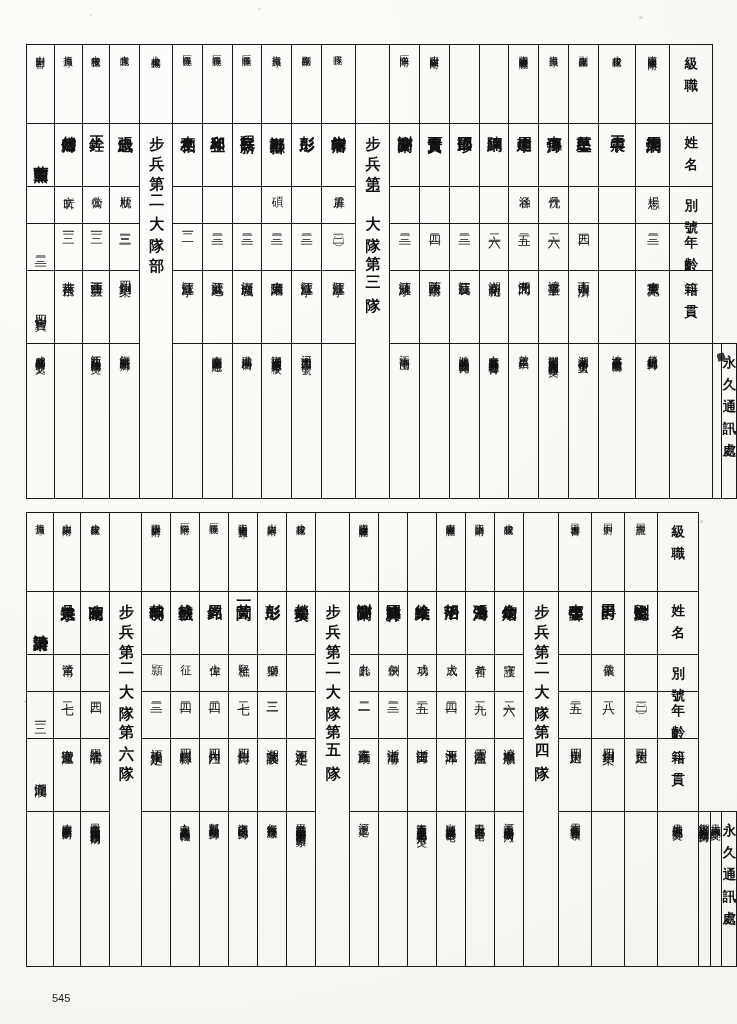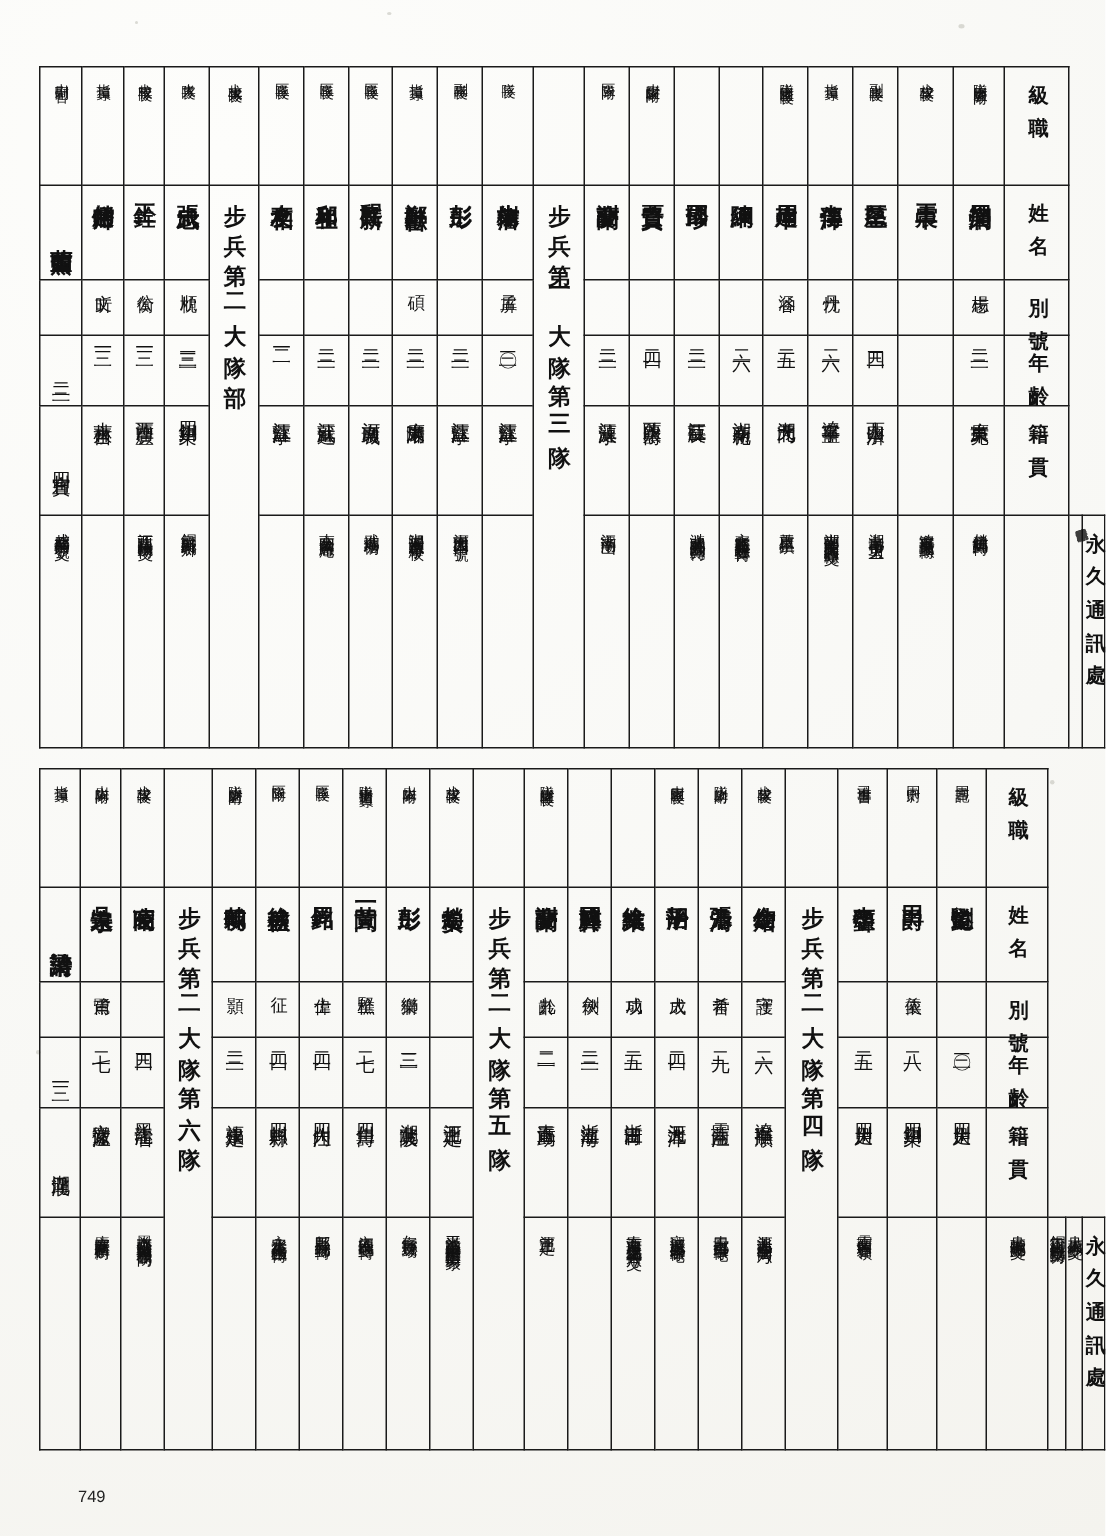--- a/index.html
+++ b/index.html
@@ -1422,14 +1422,14 @@
         <td>
               <div class="cellbox center">
                 <span class="vt f13 bold loose">永 久 通 訊 處</span>
               </div>
             </td>
       </tr>
     </tbody>
       </table>
   </div>
 
-  <div class="pagenum">749</div>
+  <div class="pagenum">545</div>
 </div>
 
 </body></html>

